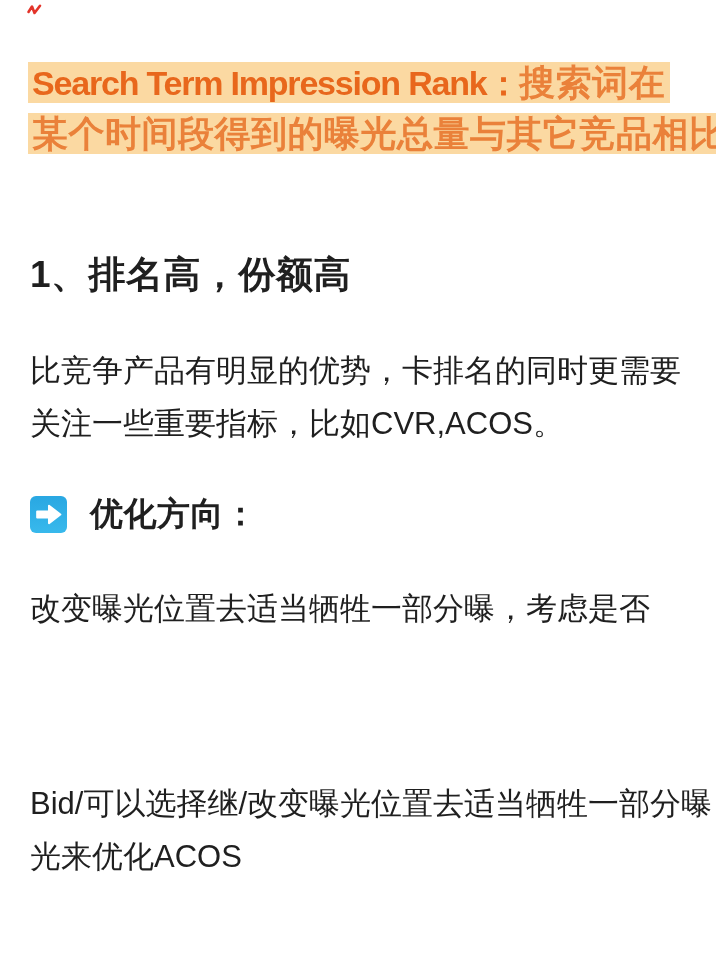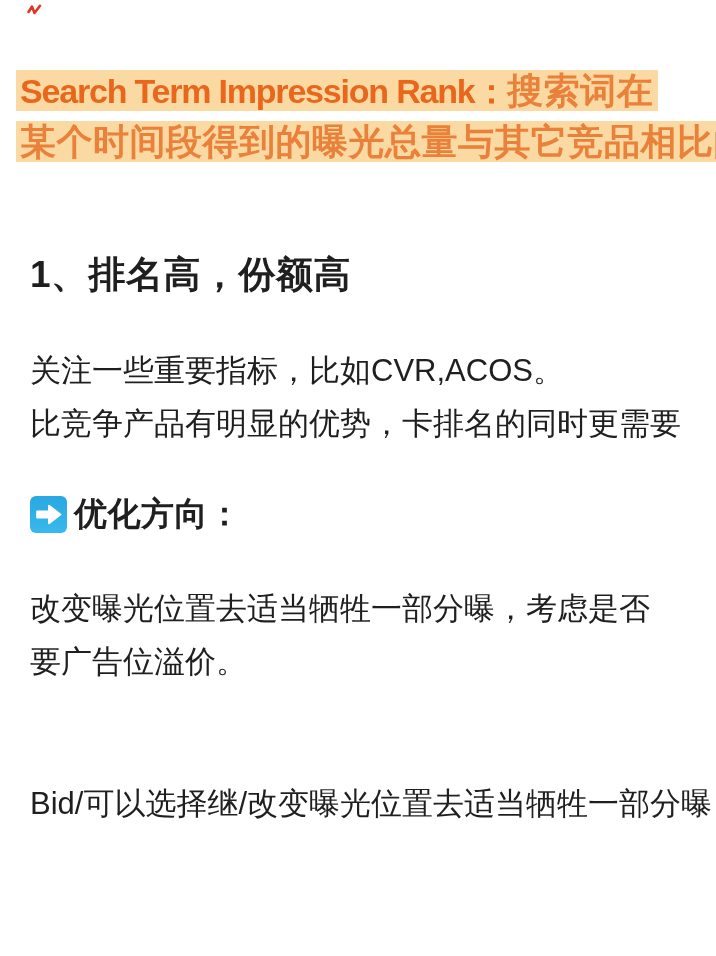--- a/index.html
+++ b/index.html
@@ -21,26 +21,26 @@
     position: absolute;
     left: 26px;
     top: 3px;
     width: 17px;
     height: 15px;
   }
 
   
   .title {
     position: absolute;
-    left: 16px;
+    left: 28px;
     top: 62px;
     width: 666px;
     font-size: 36px;
     font-weight: 700;
-    line-height: 58px;
+    line-height: 42px;
   }
   .title .line {
     height: 51px;
     white-space: nowrap;
   }
   .title .hl {
     background: var(--highlight-bg, #fbd9a2);
     padding: 0 5px 0 4px;
   }
   .title .en {
@@ -79,21 +79,21 @@
   .para-1 { top: 344px; }
   .para-a { top: 582px; }
   .para-b { top: 777px; }
 
   .section-row {
     position: absolute;
     left: 30px;
     top: 492px;
     display: flex;
     align-items: center;
-    gap: 7px;
+    gap: 23px;
   }
   .icon-box {
     width: 37px;
     height: 37px;
     border-radius: 6px;
     background: linear-gradient(180deg, var(--icon-blue, #29a7e2), #38b9ec);
     display: flex;
     align-items: center;
     justify-content: center;
     flex: 0 0 auto;
@@ -114,33 +114,33 @@
 </svg>
 
 <div class="title">
   <div class="line"><span class="hl"><span class="en">Search Term Impression Rank：</span><span class="zh">搜索词在</span></span></div>
   <div class="line"><span class="hl"><span class="zh">某个时间段得到的曝光总量与其它竞品相比的</span></span></div>
 </div>
 
 <div class="heading">1、排名高，份额高</div>
 
 <div class="para para-1">
+  <div class="pline">比竞争产品有明显的优势，卡排名的同时更需要</div>
   <div class="pline">关注一些重要指标，比如CVR,ACOS。</div>
-  <div class="pline">比竞争产品有明显的优势，卡排名的同时更需要</div>
 </div>
 
 <div class="section-row">
   <span class="icon-box">
     <svg width="37" height="37" viewBox="0 0 36 36">
       <path d="M7 15 H18.5 V9.5 L29.5 18 L18.5 26.5 V21 H7 Z" fill="#ffffff" stroke="#ffffff" stroke-width="2" stroke-linejoin="round"></path>
     </svg>
   </span>
   <span class="section-label">优化方向：</span>
 </div>
 
 <div class="para para-a">
   <div class="pline">改变曝光位置去适当牺牲一部分曝，考虑是否</div>
-  <div class="pline">要广告位溢价。</div>
 </div>
 
 <div class="para para-b">
   <div class="pline">Bid/可以选择继/改变曝光位置去适当牺牲一部分曝</div>
+  <div class="pline">光来优化ACOS</div>
 </div>
 
 </body></html>

